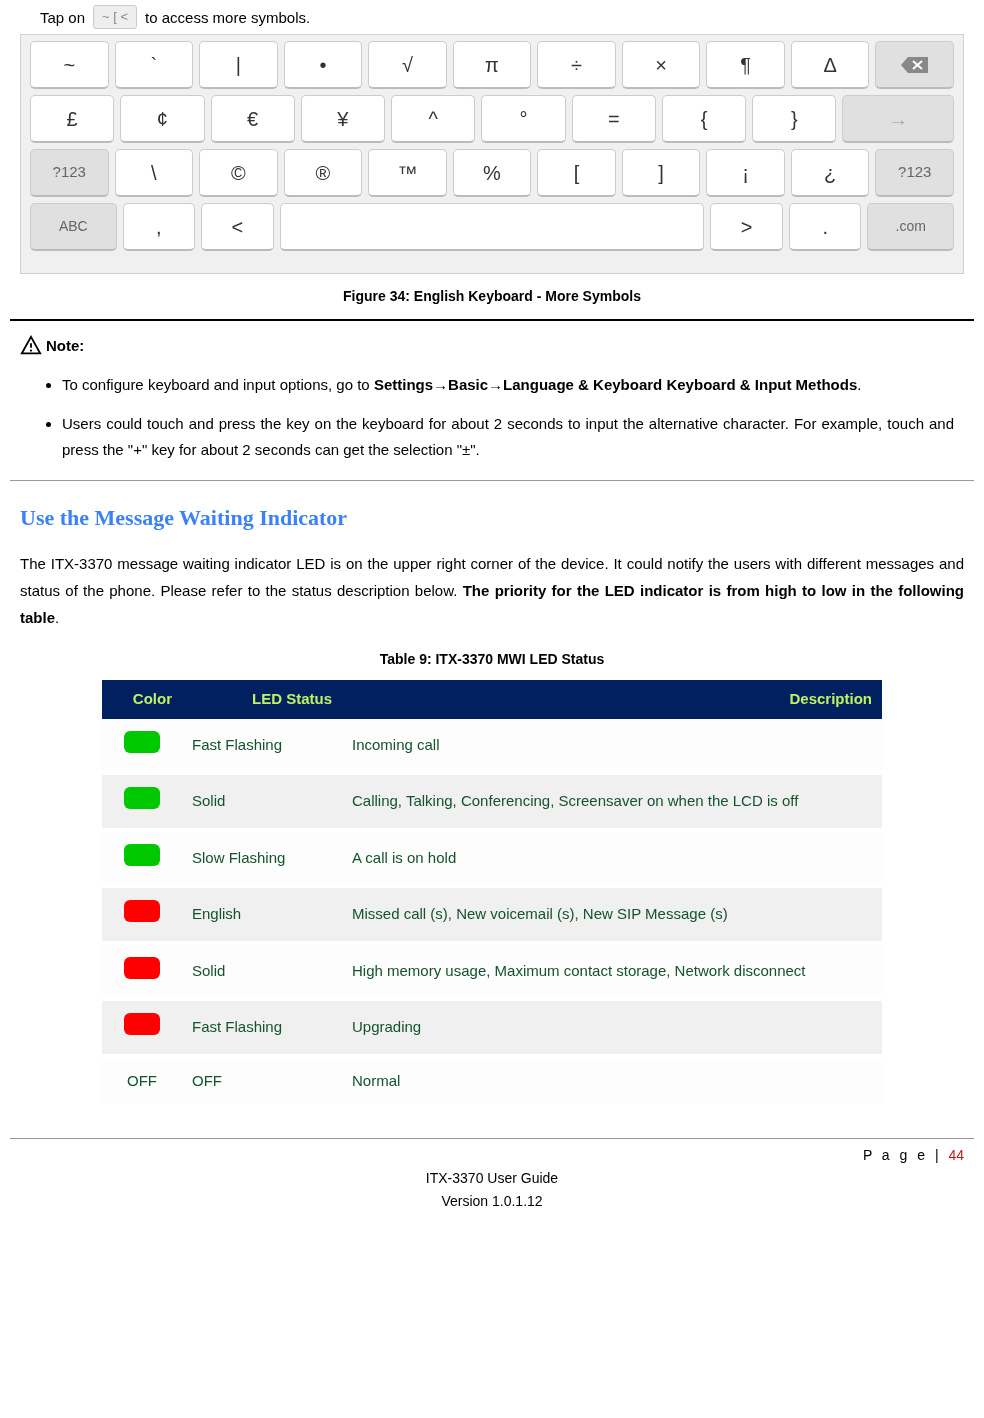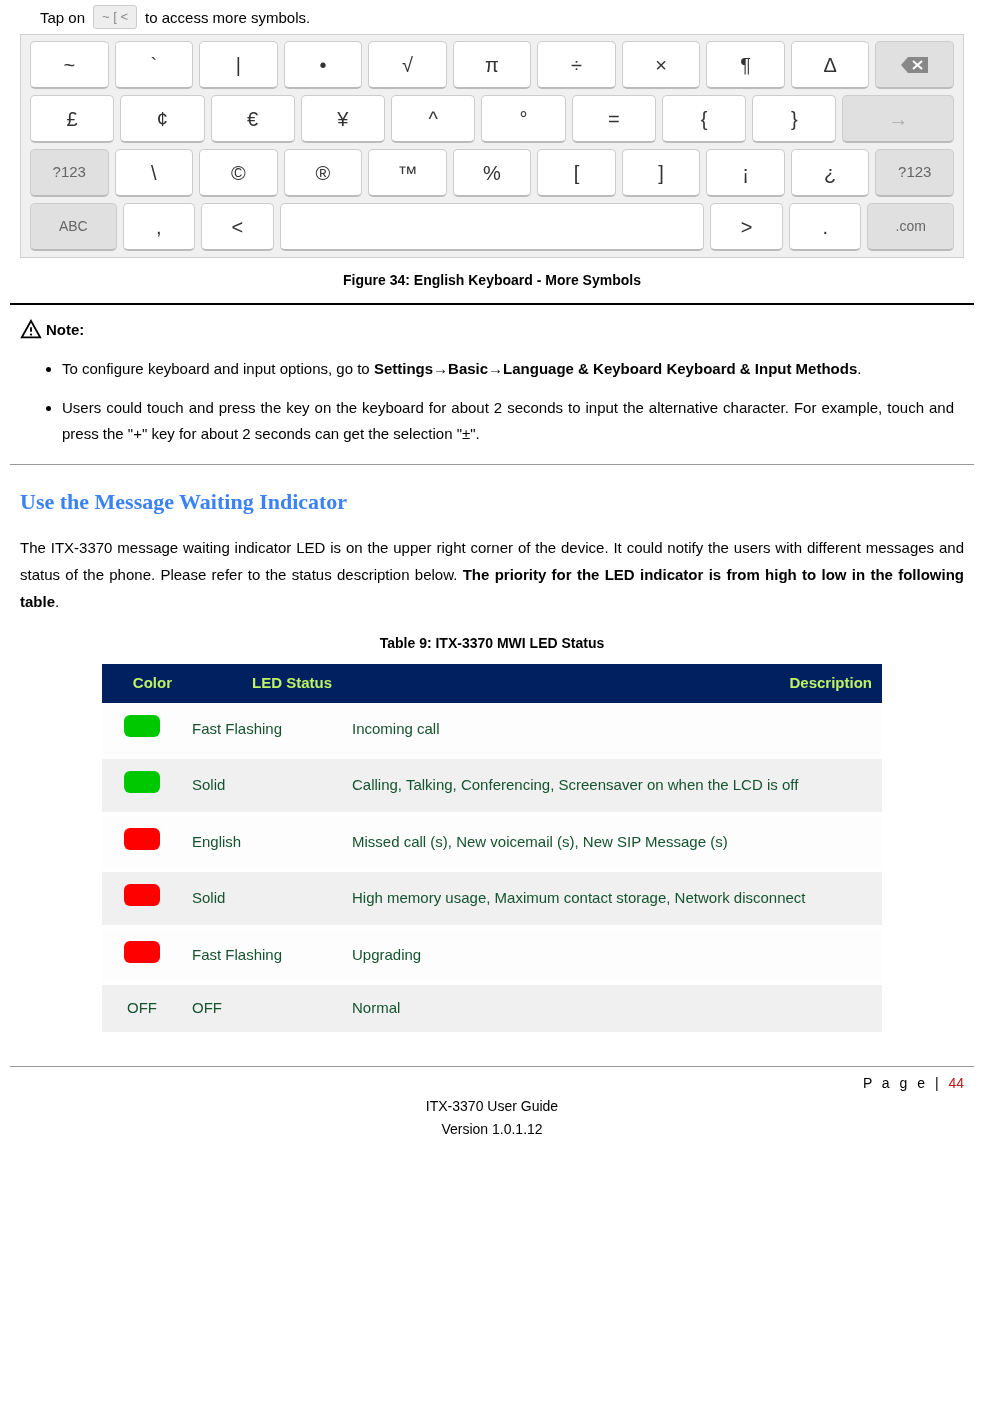--- a/index.html
+++ b/index.html
@@ -24,21 +24,21 @@
     height:24px;
     line-height:22px;
   }
   .keyboard {
     border:1px solid #d0d0d0;
     background:#f0f0f0;
     margin:5px 10px 10px 10px;
     padding:6px;
   }
   .kb-row { display:flex; margin-bottom:6px; }
-  .kb-row:last-child { margin-bottom:0; }
+  .kb-row:last-child { margin-bottom:16px; }
   .key {
     background:#fff;
     border:1px solid #ccc;
     border-bottom:2px solid #bbb;
     border-radius:5px;
     margin:0 3px;
     height:48px;
     display:flex;
     align-items:center;
     justify-content:center;
@@ -215,20 +215,25 @@
         <td class="c-color"><span class="swatch green"></span></td>
         <td class="c-status">Fast Flashing</td>
         <td>Incoming call</td>
       </tr>
       <tr>
         <td class="c-color"><span class="swatch green"></span></td>
         <td class="c-status">Solid</td>
         <td>Calling, Talking, Conferencing, Screensaver on when the LCD is off</td>
       </tr>
       <tr>
+        <td class="c-color"><span class="swatch green"></span></td>
+        <td class="c-status">Slow Flashing</td>
+        <td>A call is on hold</td>
+      </tr>
+      <tr>
         <td class="c-color"><span class="swatch red"></span></td>
         <td class="c-status">English</td>
         <td>Missed call (s), New voicemail (s), New SIP Message (s)</td>
       </tr>
       <tr>
         <td class="c-color"><span class="swatch red"></span></td>
         <td class="c-status">Solid</td>
         <td>High memory usage, Maximum contact storage, Network disconnect</td>
       </tr>
       <tr>

